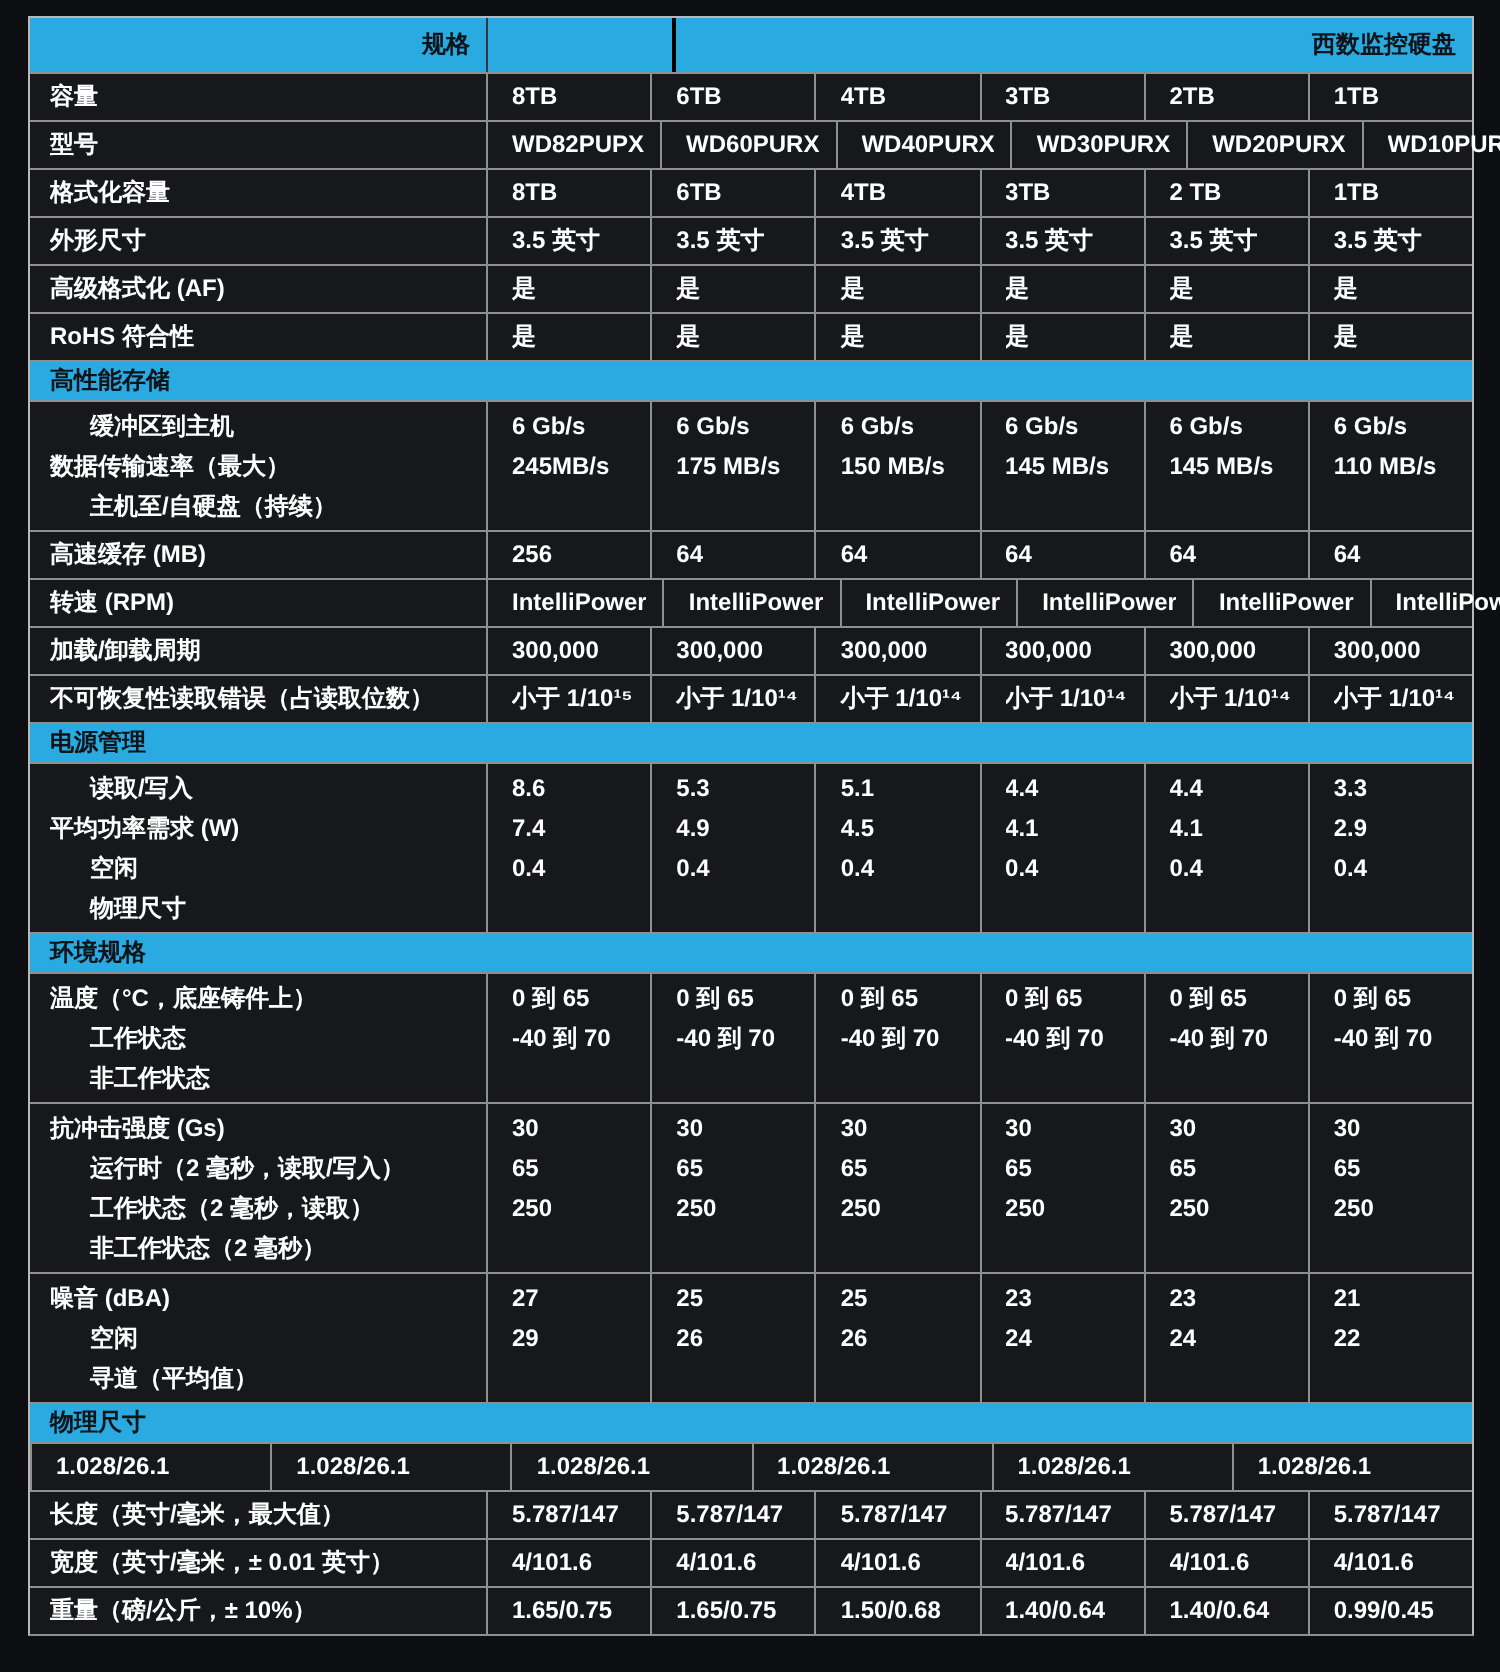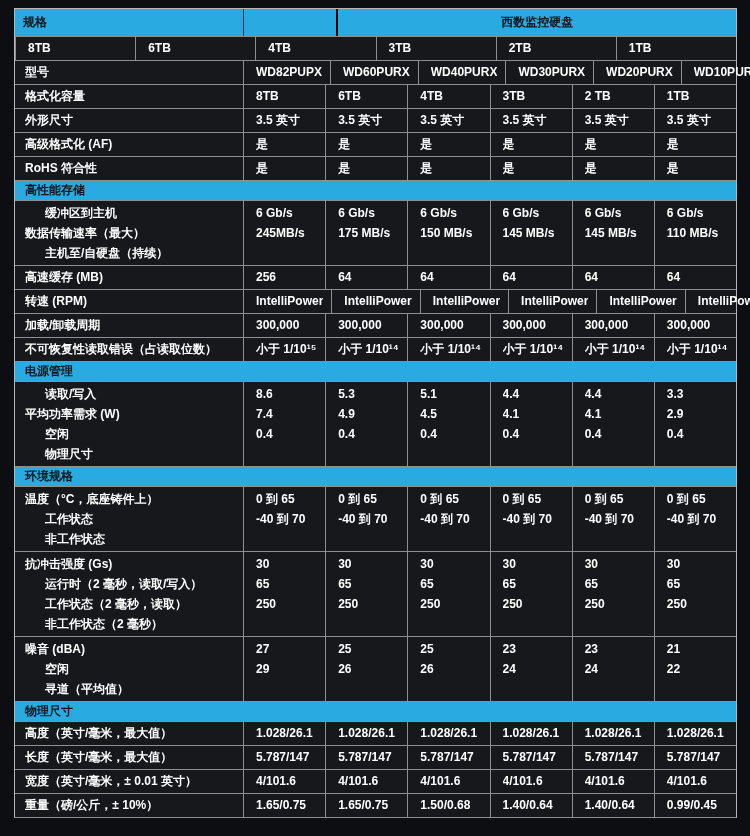--- a/index.html
+++ b/index.html
@@ -23,21 +23,21 @@
   .spec-table{
     width:723px;
     border:1px solid #b8b8b8;
     border-bottom-color:var(--border);
   }
   .thead{
     display:flex;
     background:var(--accent);
     color:var(--dark-text);
   }
-  .thead .hcell{line-height:21px;padding:3px 8px;}
+  .thead .hcell{line-height:21px;padding:3px 8px;text-align:right;}
   .h-spec{flex:0 0 228px;padding-left:10px;}
   .h-empty{flex:1 1 0;border-left:1px solid #33373d;}
   .h-merged{flex:5 5 0;border-left:2px solid #000000;text-align:center;}
   .row{
     display:flex;
     background:var(--cell-bg);
     border-top:1px solid var(--border);
   }
   .cell-label{flex:0 0 228px;padding:1px 8px 1px 10px;}
   .cell-data{flex:1 1 0;border-left:1px solid var(--border);padding:1px 8px 1px 12px;}
@@ -58,20 +58,23 @@
 <body>
 
 <div class="spec-table">
   <div class="thead">
     <div class="hcell h-spec">规格</div>
     <div class="hcell h-empty"></div>
     <div class="hcell h-merged">西数监控硬盘</div>
   </div>
   <div id="table-body">
       <div class="row">
+        <div class="cell-label">
+          <div class="line">容量</div>
+        </div>
         <div class="cell-data">
           <div class="line">8TB</div>
         </div>
         <div class="cell-data">
           <div class="line">6TB</div>
         </div>
         <div class="cell-data">
           <div class="line">4TB</div>
         </div>
         <div class="cell-data">
@@ -488,23 +491,20 @@
           <div class="line">24</div>
         </div>
         <div class="cell-data">
           <div class="line"></div>
           <div class="line">21</div>
           <div class="line">22</div>
         </div>
       </div>
       <div class="section-bar">物理尺寸</div>
       <div class="row">
-        <div class="cell-label">
-          <div class="line">高度（英寸/毫米，最大值）</div>
-        </div>
         <div class="cell-data">
           <div class="line">1.028/26.1</div>
         </div>
         <div class="cell-data">
           <div class="line">1.028/26.1</div>
         </div>
         <div class="cell-data">
           <div class="line">1.028/26.1</div>
         </div>
         <div class="cell-data">

